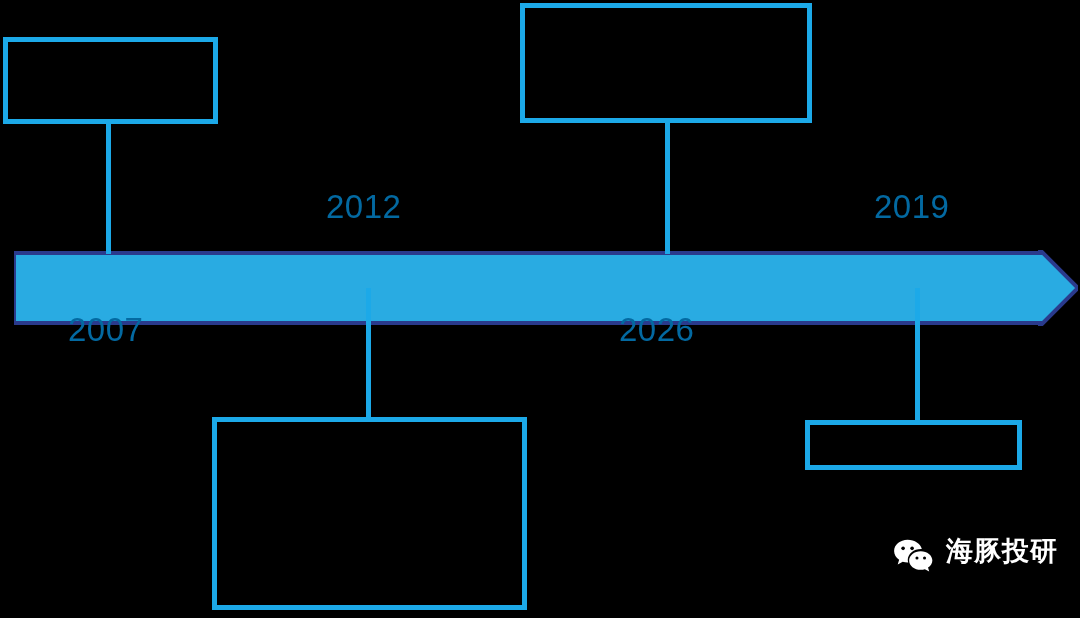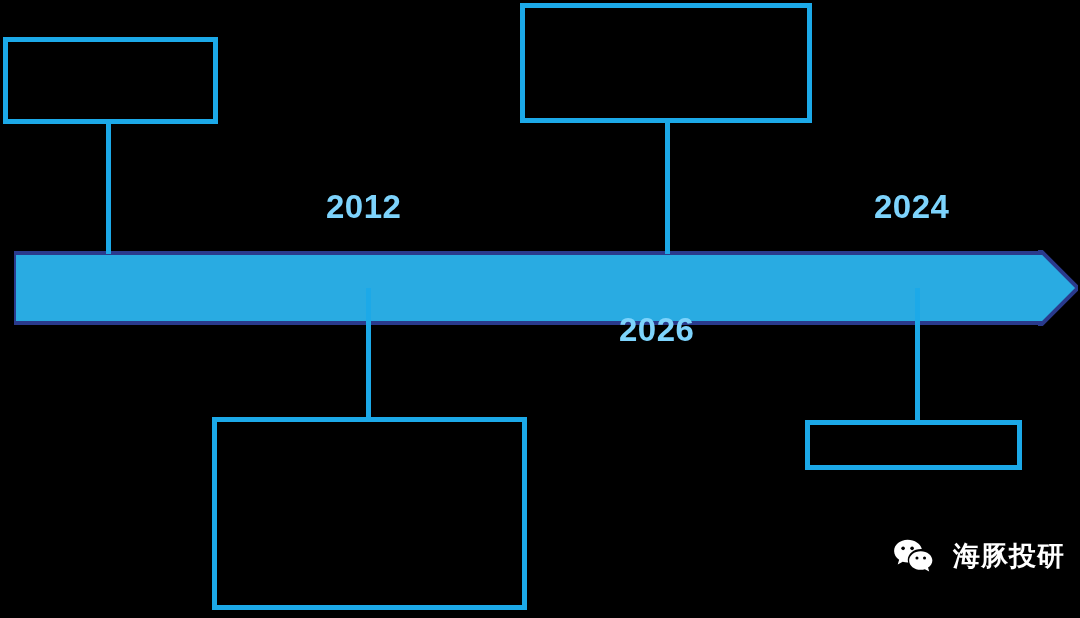--- a/index.html
+++ b/index.html
@@ -48,35 +48,34 @@
   
   .connector {
     position: absolute;
     width: 5px;
     background: #1CA9E8;
   }
 
   
   .year-label {
     position: absolute;
-    color: #7dd3fc;
-    font-weight: bold;
+    color: #0369a1;
+    font-weight: normal;
     font-size: 33px;
     letter-spacing: 0.5px;
     white-space: nowrap;
   }
 
   
   .watermark {
     position: absolute;
     left: 893px;
     top: 538px;
     display: flex;
-    align-items: center;
-    gap: 20px;
+    gap: 13px;
   }
   .watermark .wm-icon {
     width: 40px;
     height: 36px;
     flex: none;
   }
   .watermark .wm-text {
     color: #ffffff;
     font-size: 27px;
     font-weight: bold;
@@ -89,30 +88,31 @@
 <body>
 
 <div id="canvas">
 
   <svg class="timeline-arrow" viewBox="0 0 1064 76" xmlns="http://www.w3.org/2000/svg">
     <polygon points="0,3 1026,3 1026,0 1064,38 1026,76 1026,73 0,73" fill="#29ABE2" stroke="#2A3A8C" stroke-width="4"></polygon>
   </svg>
 
   <div class="event-box" style="left:3px; top:37px; width:215px; height:87px;"></div>
   <div class="connector" style="left:106px; top:122px; height:132px;"></div>
+  <div class="year-label" style="left:68px; top:311px;">2007</div>
 
   <div class="year-label" style="left:326px; top:188px;">2012</div>
   <div class="connector" style="left:366px; top:288px; height:133px;"></div>
   <div class="event-box" style="left:212px; top:417px; width:315px; height:193px;"></div>
 
   <div class="event-box" style="left:520px; top:3px; width:292px; height:120px;"></div>
   <div class="connector" style="left:665px; top:121px; height:133px;"></div>
   <div class="year-label" style="left:619px; top:311px;">2026</div>
 
-  <div class="year-label" style="left:874px; top:188px;">2024</div>
+  <div class="year-label" style="left:874px; top:188px;">2019</div>
   <div class="connector" style="left:915px; top:288px; height:136px;"></div>
   <div class="event-box" style="left:805px; top:420px; width:217px; height:50px;"></div>
 
   <div class="watermark">
     <svg class="wm-icon" viewBox="0 0 44 40" xmlns="http://www.w3.org/2000/svg">
 
       <path d="M16 2C7.7 2 1 7.6 1 14.5c0 3.9 2.2 7.4 5.6 9.7L5 29.4l5.6-2.9c1.7.5 3.5.8 5.4.8h.7c-.3-1-.5-2-.5-3.1 0-6.7 6.6-12.1 14.8-12.1h.8C30.3 6.7 24 2 16 2z" fill="#ffffff"></path>
       <circle cx="11" cy="11.5" r="2" fill="#000000"></circle>
       <circle cx="21" cy="11.5" r="2" fill="#000000"></circle>
 

